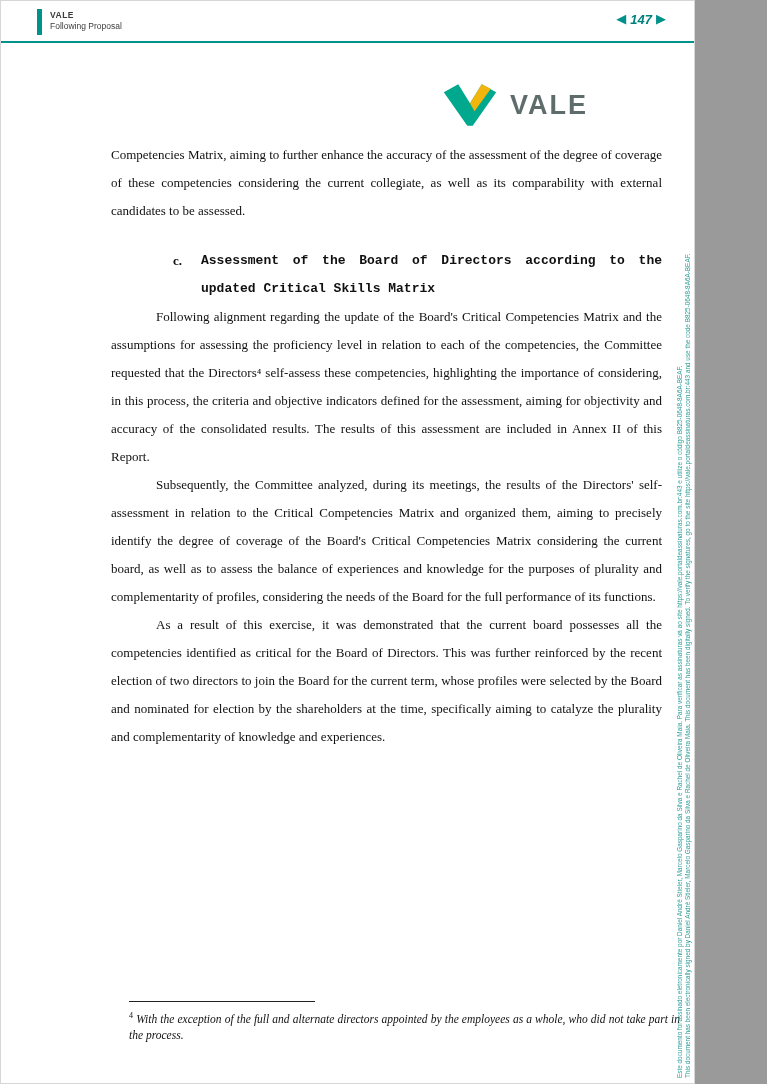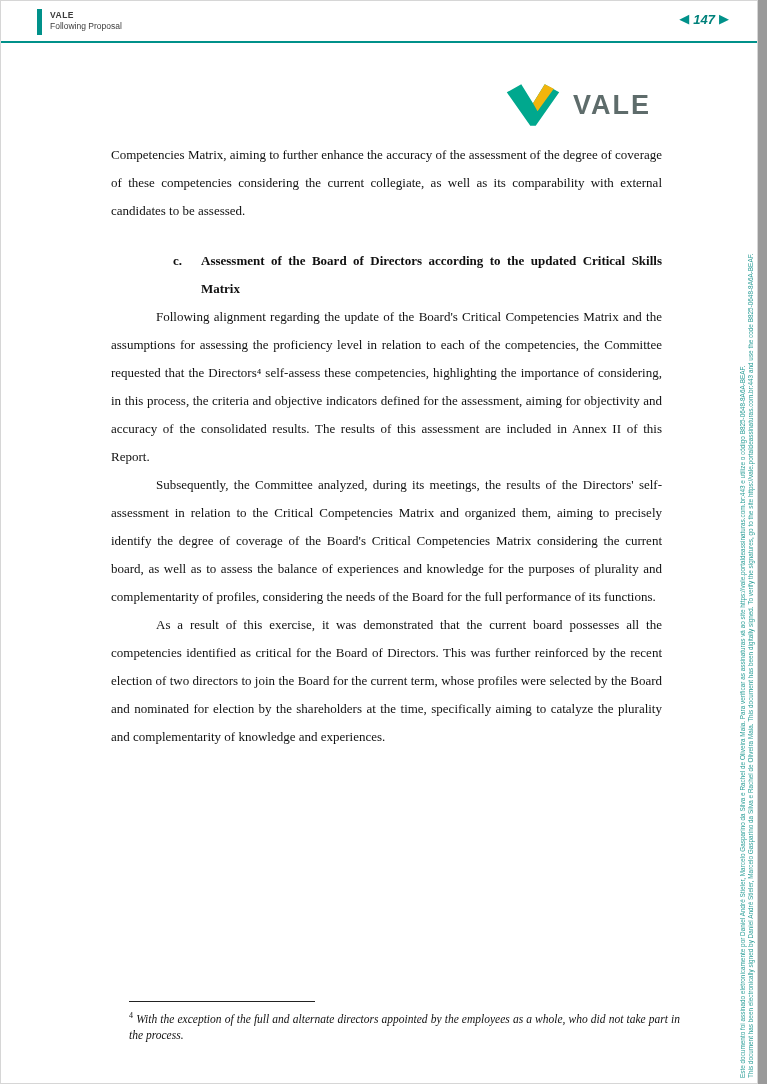--- a/index.html
+++ b/index.html
@@ -1,21 +1,21 @@
 <!DOCTYPE html>
 <html><head>
 <meta charset="utf-8">
 <style>
   * { margin: 0; padding: 0; box-sizing: border-box; }
   html, body { background: #9a9a9a; }
   body { font-family: "Liberation Serif", serif; }
 
   .page {
     position: relative;
-    width: 758px;
+    width: 695px;
     height: 1084px;
     background: #ffffff;
     border: 1px solid #d6d6d6;
     overflow: hidden;
   }
 
   
   .corner-bar {
     position: absolute;
     left: 36px; top: 8px;
@@ -87,21 +87,21 @@
   }
   .content p { text-indent: 45px; }
   .content p.no-indent { text-indent: 0; margin-top: 0; }
 
   .heading {
     display: flex;
     margin: 22px 0 0 62px;
     font-weight: bold;
   }
   .heading .hm { flex: 0 0 28px; }
-  .heading .ht { flex: 1 1 auto; text-align: justify; }
+  .heading .ht { flex: 1 1 auto; text-align: justify; font-family: Liberation Mono, monospace; }
 
   
   .footnote {
     position: absolute;
     left: 128px; top: 1000px;
     width: 551px;
   }
   .fn-rule {
     width: 186px;
     border-top: 1.5px solid #222;

